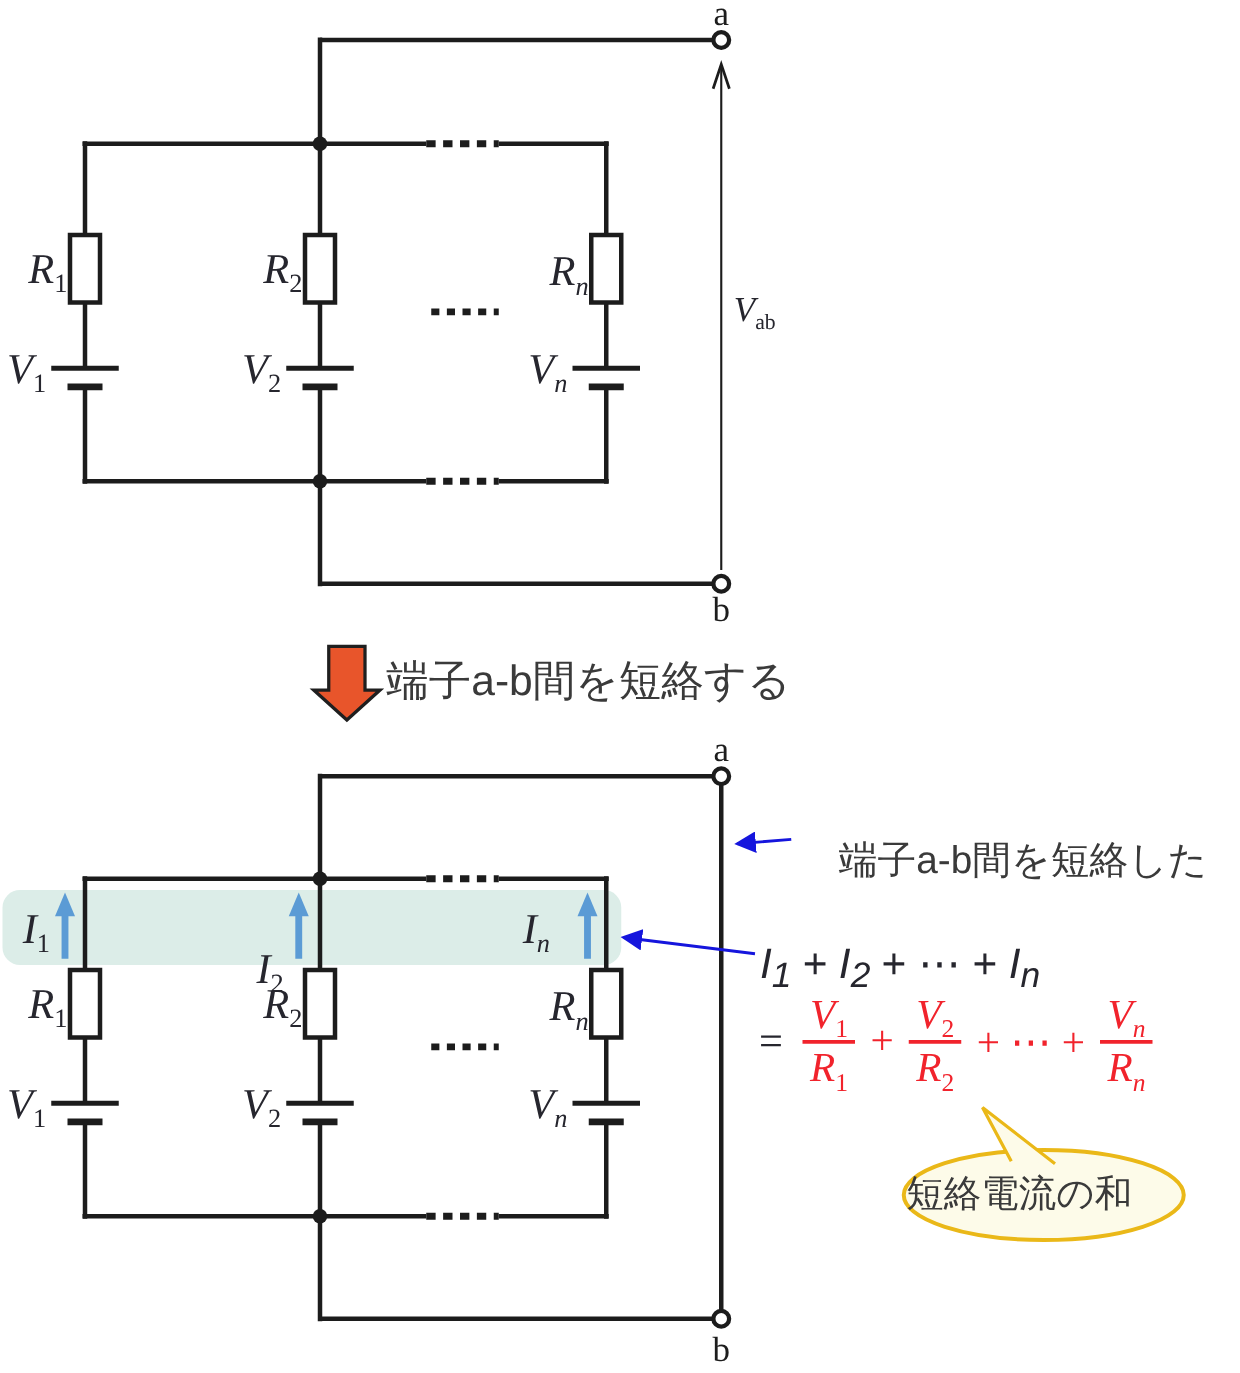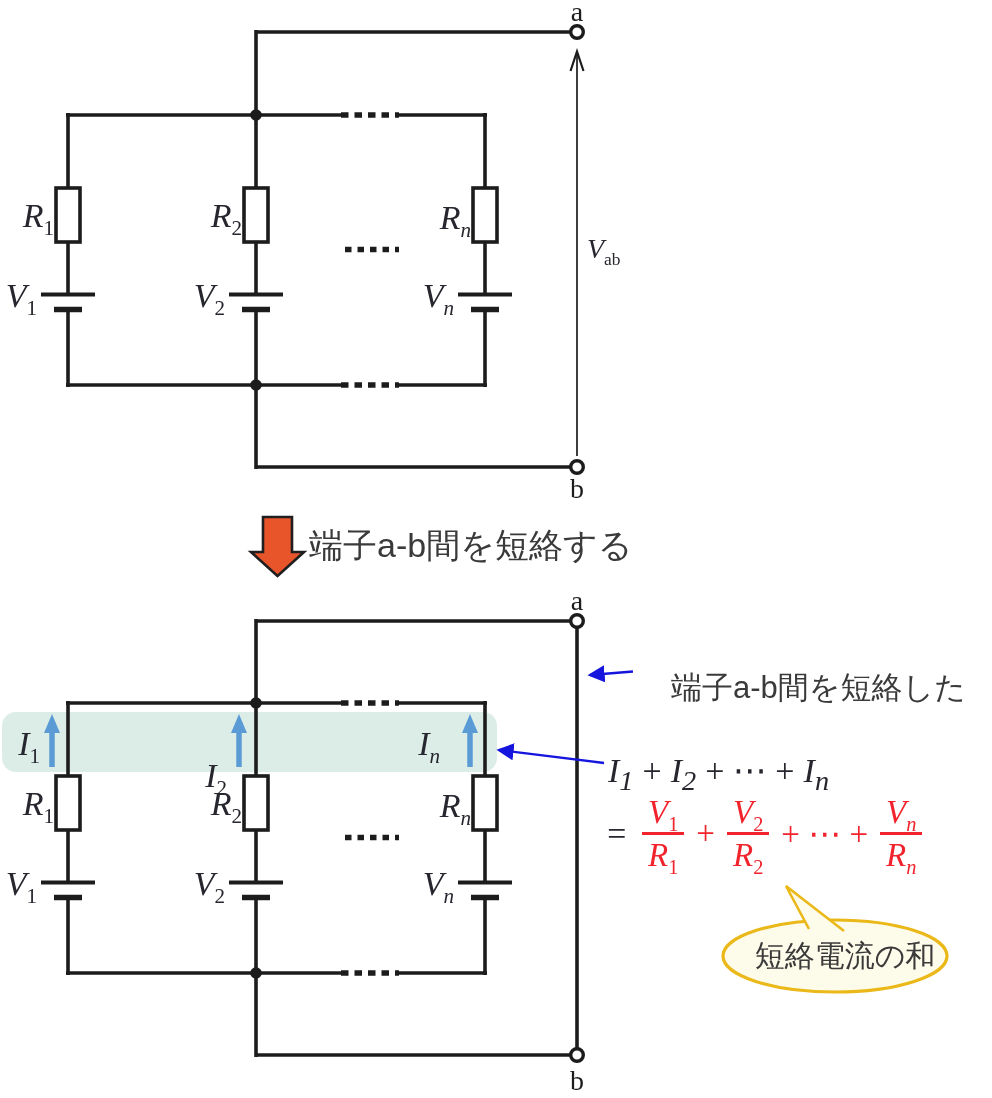--- a/index.html
+++ b/index.html
@@ -15,32 +15,32 @@
   .math{font-family:"Liberation Serif","DejaVu Serif",serif;font-style:italic;
         font-size:34px;line-height:40px;}
   .math sub,.eqrow sub{font-size:0.62em;font-style:normal;line-height:0;}
   sub.si{font-style:italic;}
   .right{text-align:right;}
   .term{font-family:"Liberation Serif","DejaVu Serif",serif;font-style:normal;
         font-size:28px;line-height:32px;color:#1d1d1d;width:40px;text-align:center;}
   .jp{font-family:Liberation Sans, sans-serif;color:var(--jp);
       font-size:34px;line-height:42px;}
   .jp-s{font-size:31px;line-height:40px;}
-  .sumline{font-family:Liberation Serif, serif;font-style:italic;
+  .sumline{font-family:Liberation Sans, sans-serif;font-style:italic;
            font-size:34px;line-height:42px;color:var(--math);}
   .sumline .op{font-style:normal;margin:0 9px;}
   .eqrow{position:absolute;display:flex;align-items:center;gap:12px;
          font-family:"Liberation Serif","DejaVu Serif",serif;font-style:italic;
          font-size:33px;color:var(--red);}
   .eqrow .eq{color:var(--math);font-size:34px;margin-right:2px;}
   .eqrow .plus{font-style:normal;}
   .frac{display:inline-flex;flex-direction:column;align-items:center;}
   .frac .nu{padding:0 6px 2px;border-bottom:3px solid var(--red);line-height:36px;}
   .frac .de{padding-top:2px;line-height:36px;}
-  .bubble-lbl{font-size:30px;line-height:36px;text-align:center;width:240px;}
+  .bubble-lbl{font-size:30px;line-height:36px;text-align:left;width:240px;}
 </style>
 </head>
 <body>
 
 <div id="stage">
 
 <svg width="992" height="1098" viewBox="0 0 992 1098">
   <defs>
     <marker id="bArr" viewBox="0 0 10 10" refX="8.5" refY="5" markerWidth="7.5" markerHeight="7.5" orient="auto">
       <path d="M0,0 L10,5 L0,10 z" fill="var(--blue)"></path>

